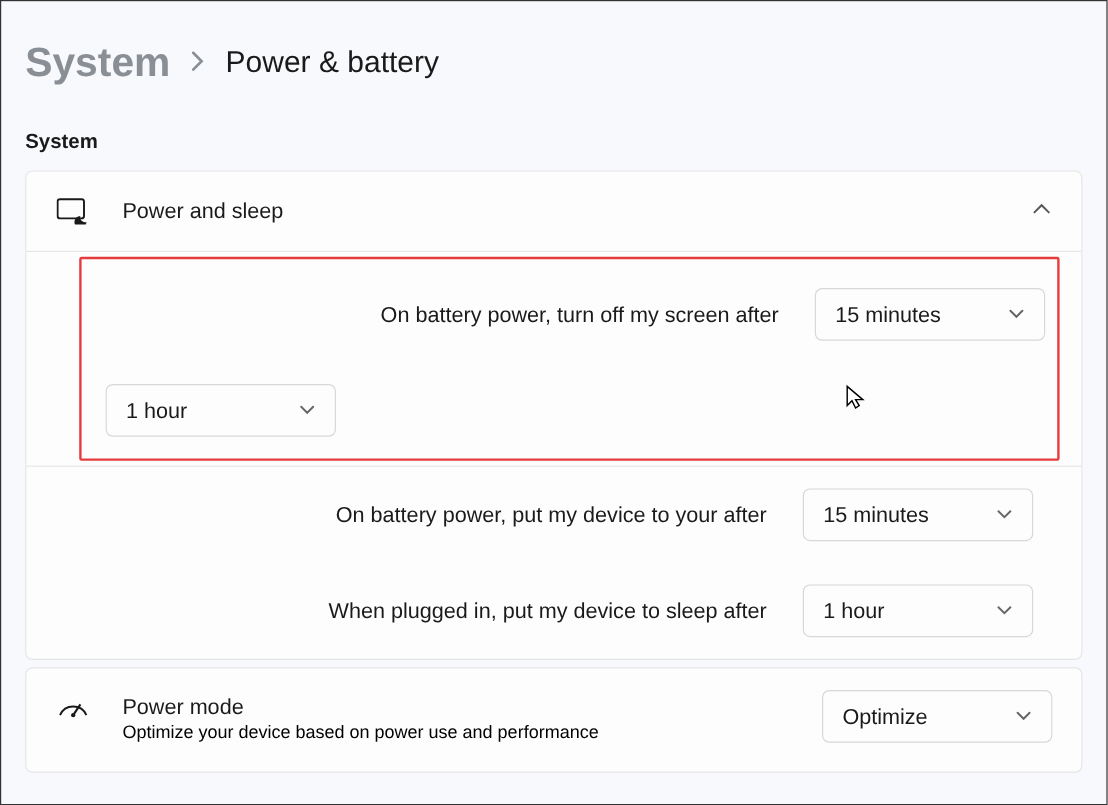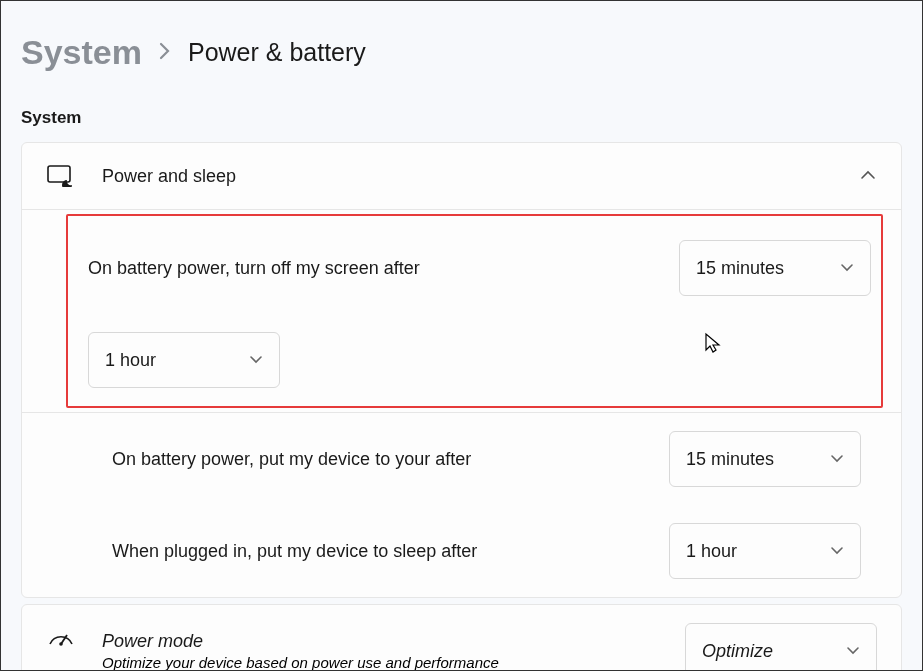--- a/index.html
+++ b/index.html
@@ -74,60 +74,60 @@
     .highlight-box {
       border: 2px solid #e63b3b;
       margin: 4px 18px 0 44px;
       border-radius: 2px;
       padding-top: 6px;
     }
     .setting-row {
       display: flex;
       align-items: center;
       padding: 18px 40px 18px 46px;
-      gap: 4px;
+      gap: 30px;
+      text-align: right;
     }
     .highlight-box .setting-row {
       padding-left: 20px;
       padding-right: 10px;
     }
     .setting-row .label {
       font-size: 18px;
       color: #1a1a1a;
       flex: 1;
     }
     .dropdown {
       display: flex;
       align-items: center;
       justify-content: space-between;
       min-width: 192px;
-      height: 56px;
+      height: 44px;
       padding: 0 16px;
       border: 1px solid #d8d8d8;
       border-radius: 6px;
       background: #fdfdfd;
       cursor: pointer;
       font-size: 18px;
       color: #1a1a1a;
     }
     .dropdown .chev {
       color: #666;
       font-size: 14px;
     }
     .divider {
       height: 1px;
       background: #e6e6e6;
       margin: 4px 0 0 0;
     }
     .power-mode-row {
       display: flex;
-      align-items: center;
+      align-items: flex-end;
       padding: 18px 24px 24px 24px;
       gap: 26px;
-      font-style: italic;
     }
     .power-mode-row .icon-wrap {
       width: 30px;
       display: flex;
       justify-content: center;
       align-self: flex-start;
       padding-top: 4px;
     }
     .power-mode-text {
       flex: 1;

